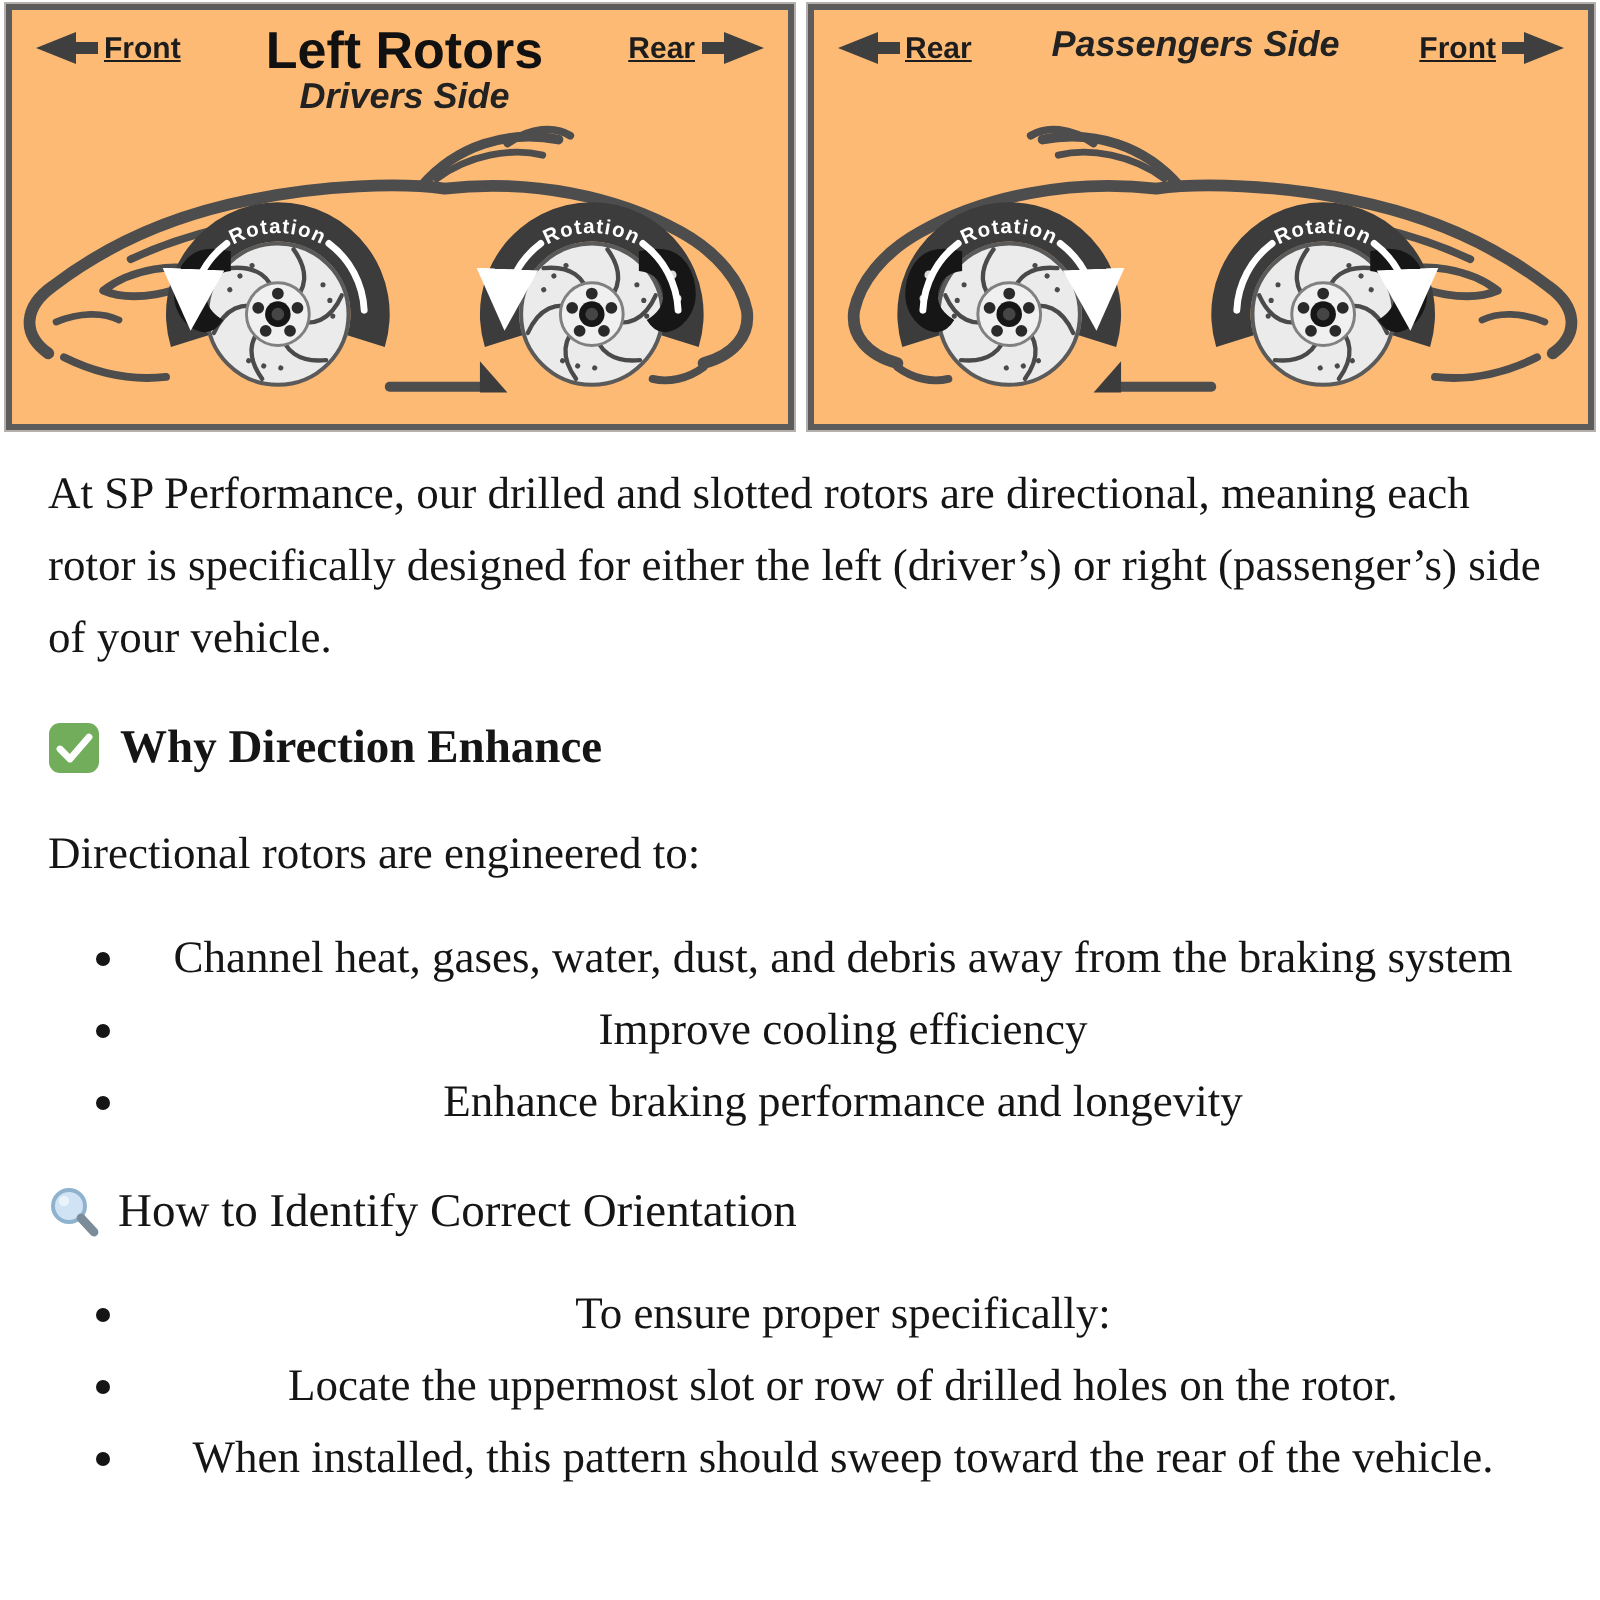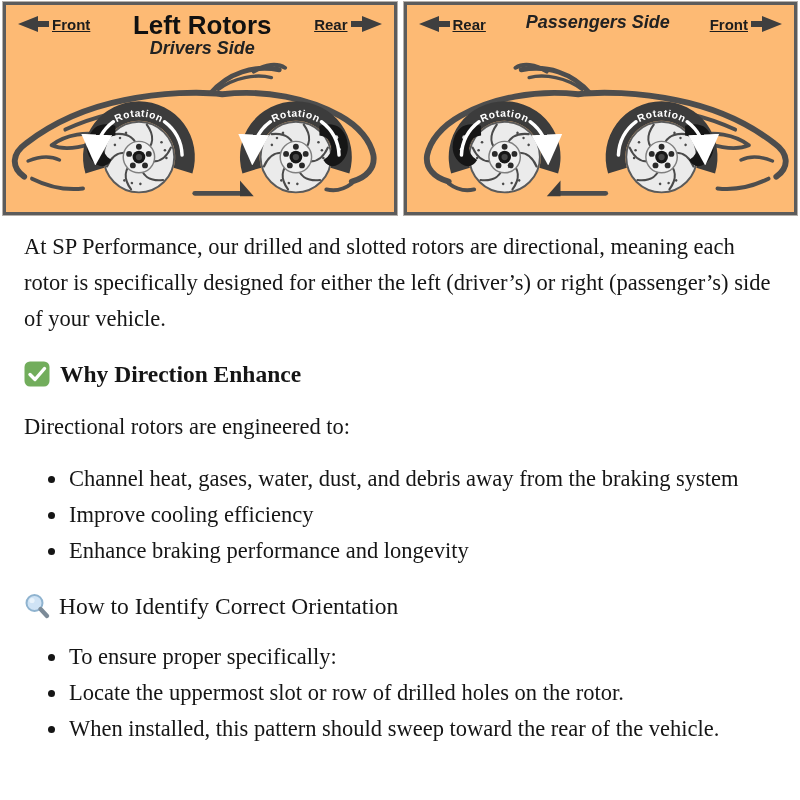--- a/index.html
+++ b/index.html
@@ -34,21 +34,21 @@
   .rot-text{fill:var(--rotation-text);font-family:"Liberation Sans",sans-serif;font-weight:bold;font-size:10.5px;letter-spacing:0.6px;}
 
   
   .content{padding:0 26px 0 24px;font-size:22.5px;line-height:36px;}
   .intro{margin-top:12px;}
   .h-check{margin-top:20px;display:flex;align-items:center;gap:10px;font-size:23.5px;font-weight:bold;line-height:34px;}
   .check-badge{display:inline-block;flex:0 0 auto;}
   .h-mag{margin-top:20px;display:flex;align-items:center;gap:8px;font-size:23.5px;font-weight:normal;line-height:34px;}
   .mag-badge{display:inline-block;flex:0 0 auto;}
   .lead{margin-top:18px;}
-  ul.blist{margin:16px 0 0 0;padding-left:44px;list-style:disc;}
+  ul.blist{margin:16px 0 0 0;padding-left:44px;list-style:disc;text-align:center;}
   ul.blist li{padding-left:1px;}
 </style>
 </head>
 <body>
 
 <svg width="0" height="0" style="position:absolute" aria-hidden="true">
   <defs>
     <path id="slot" d="M 8,-33 C 16,-22 15,-12 6,-5" stroke="#4a4a4a" stroke-width="2.2" fill="none" stroke-linecap="round"></path>
     <g id="drow" fill="#4a4a4a">
       <circle cx="23" cy="-15" r="1.3"></circle>

